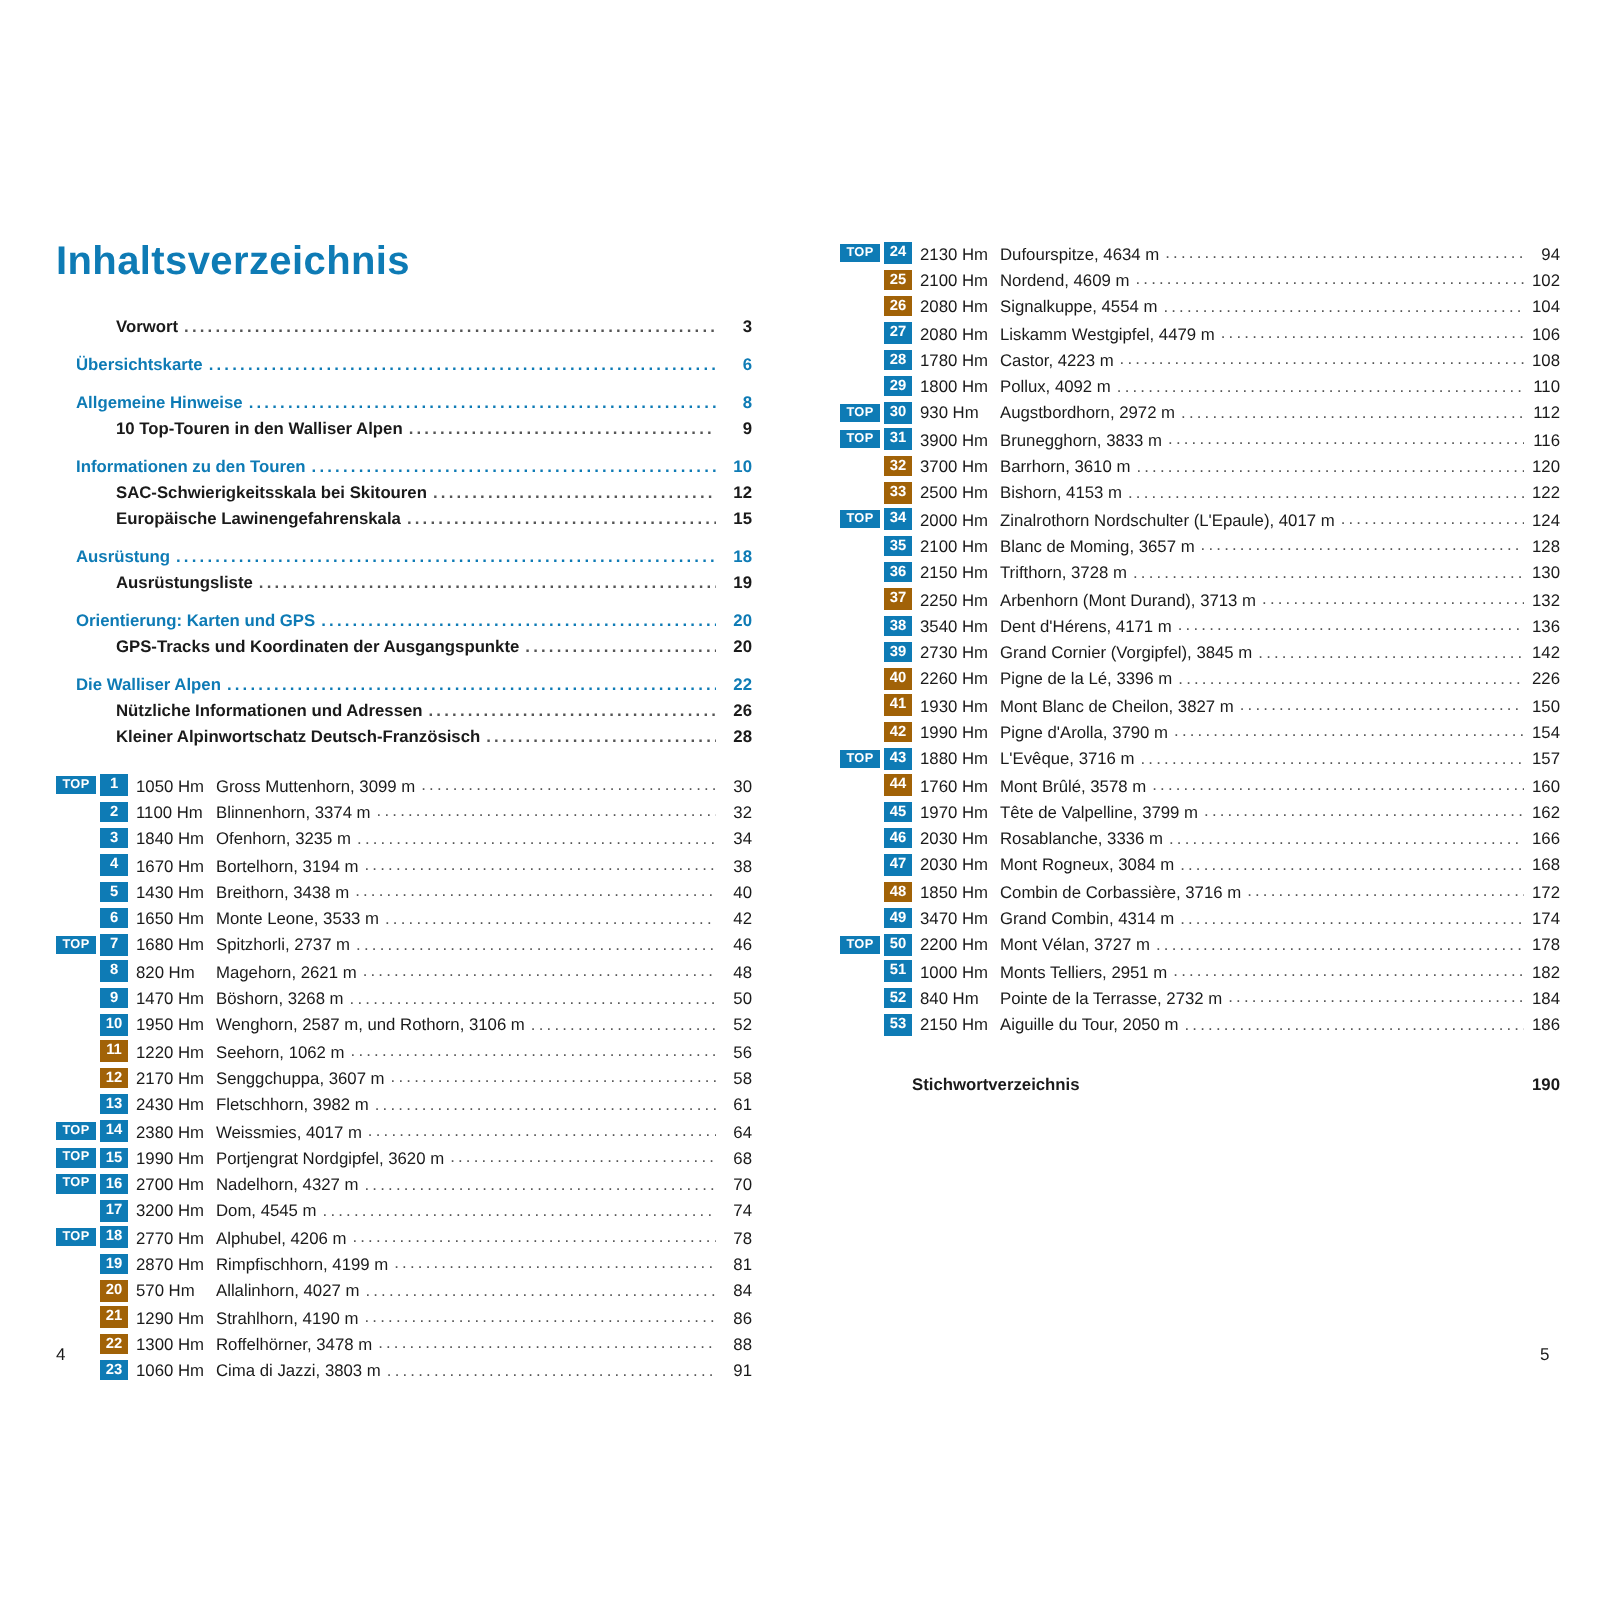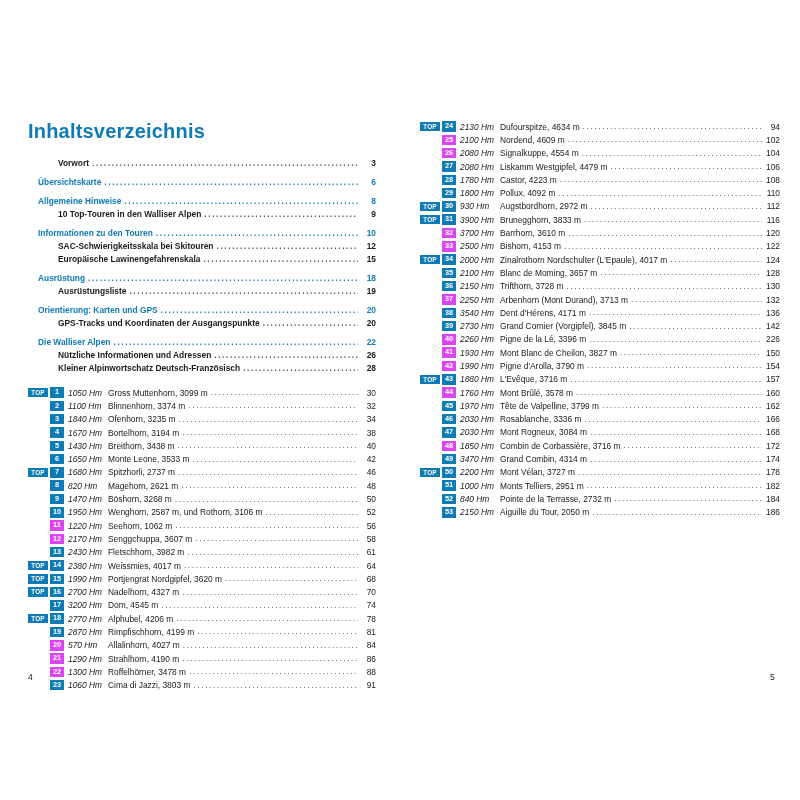--- a/index.html
+++ b/index.html
@@ -103,27 +103,26 @@
     height: 10.5px;
     color: #fff;
     font-size: 7.4px;
     font-weight: bold;
     line-height: 10.5px;
     text-align: center;
     margin-right: 4px;
     flex: 0 0 auto;
   }
   .numbox.blue { background: #0e7bb5; }
-  .numbox.red  { background: #d946ef; }
+  .numbox.red  { background: #a16207; }
   .hm {
     width: 40px;
     flex: 0 0 auto;
     text-align: left;
     white-space: nowrap;
-    font-style: italic;
   }
   .tour .name {
     white-space: nowrap;
     flex: 0 0 auto;
   }
   .tour .dots {
     flex: 1 1 auto;
     overflow: hidden;
     white-space: nowrap;
     margin: 0 2px 0 3px;
@@ -668,17 +667,22 @@
         </div>
         <div class="tour">
           <span class="topbadge empty"></span>
           <span class="numbox blue">53</span>
           <span class="hm">2150 Hm</span>
           <span class="name">Aiguille du Tour, 2050 m</span>
           <span class="dots">........................................................................................................................</span>
           <span class="pg">186</span>
         </div>
       </div>
+    <div class="index-row">
+      <span>Stichwortverzeichnis</span>
+      <span class="dots"></span>
+      <span class="pg">190</span>
+    </div>
   </div>
 
   <div class="folio folio-left">4</div>
   <div class="folio folio-right">5</div>
 </div>
 
 </body></html>

